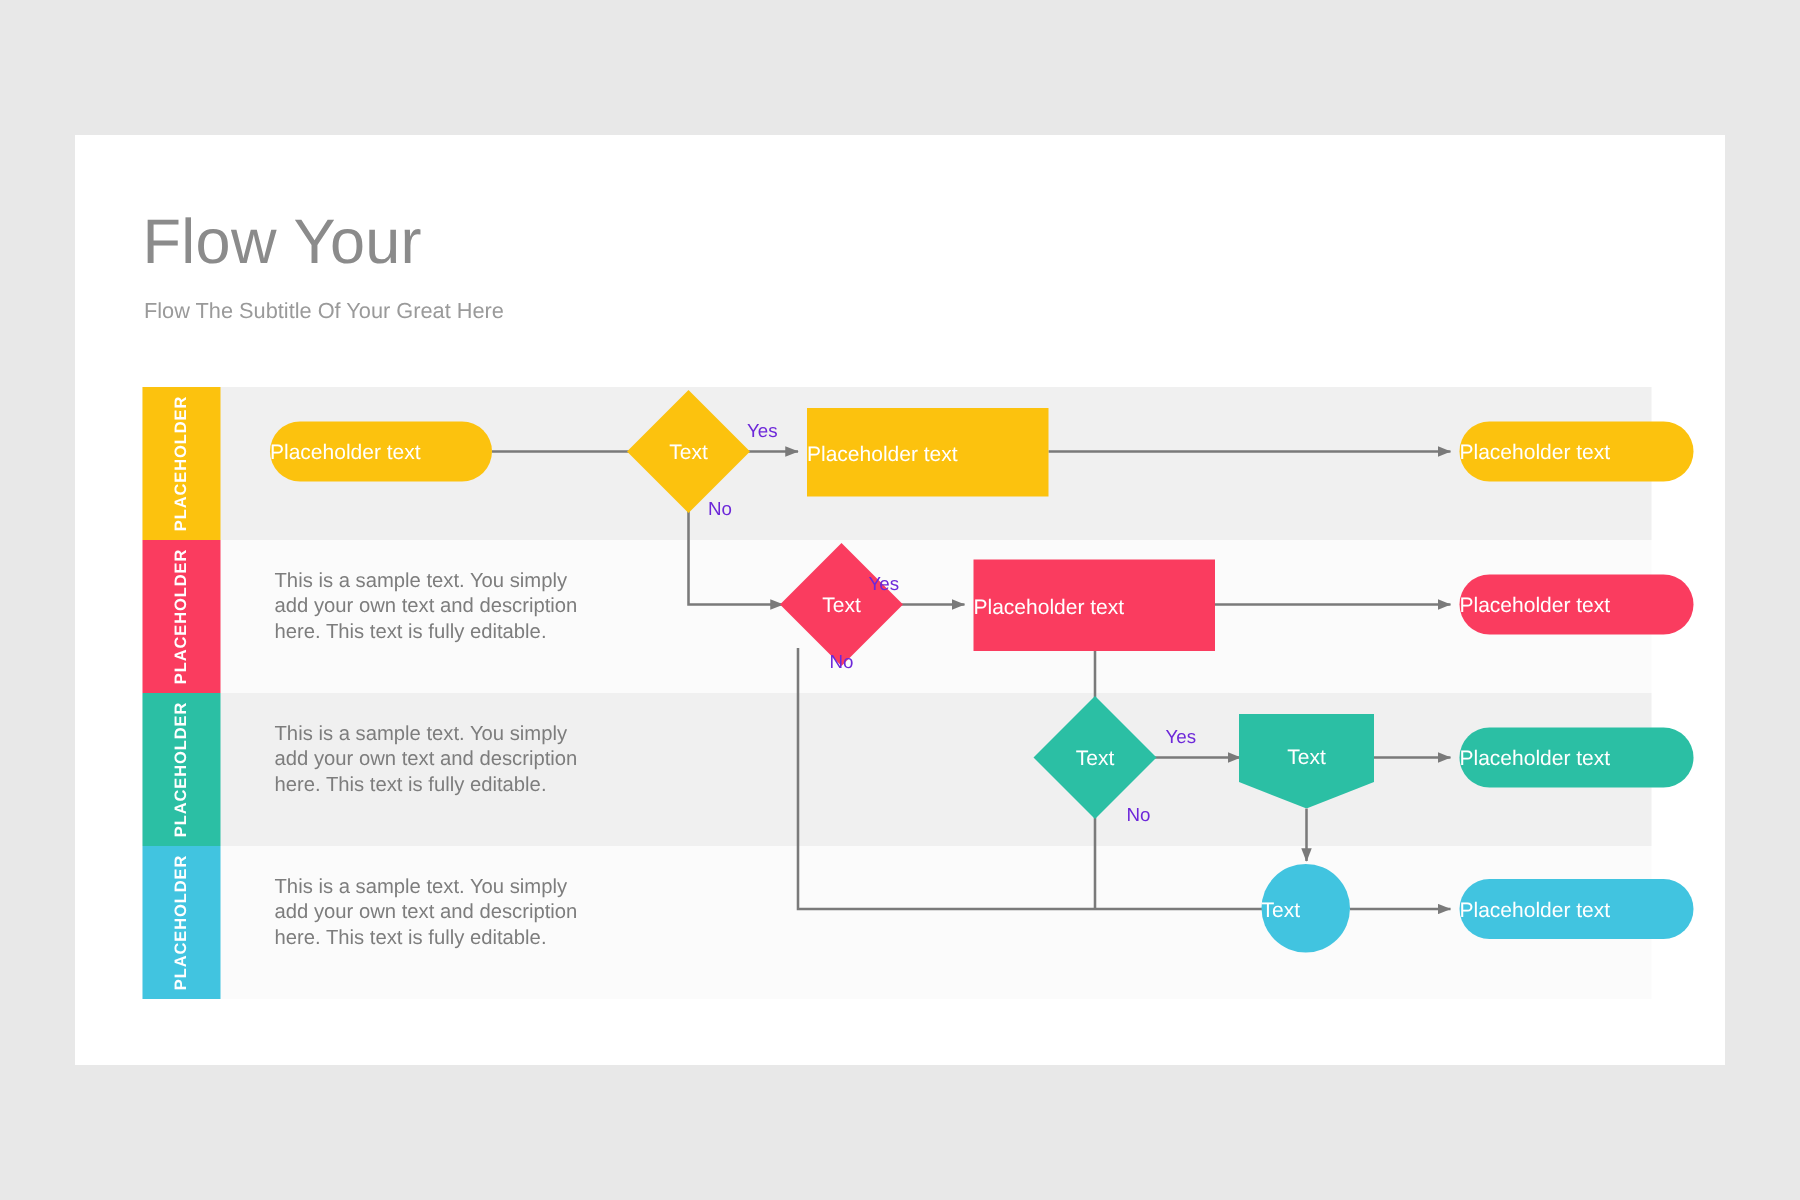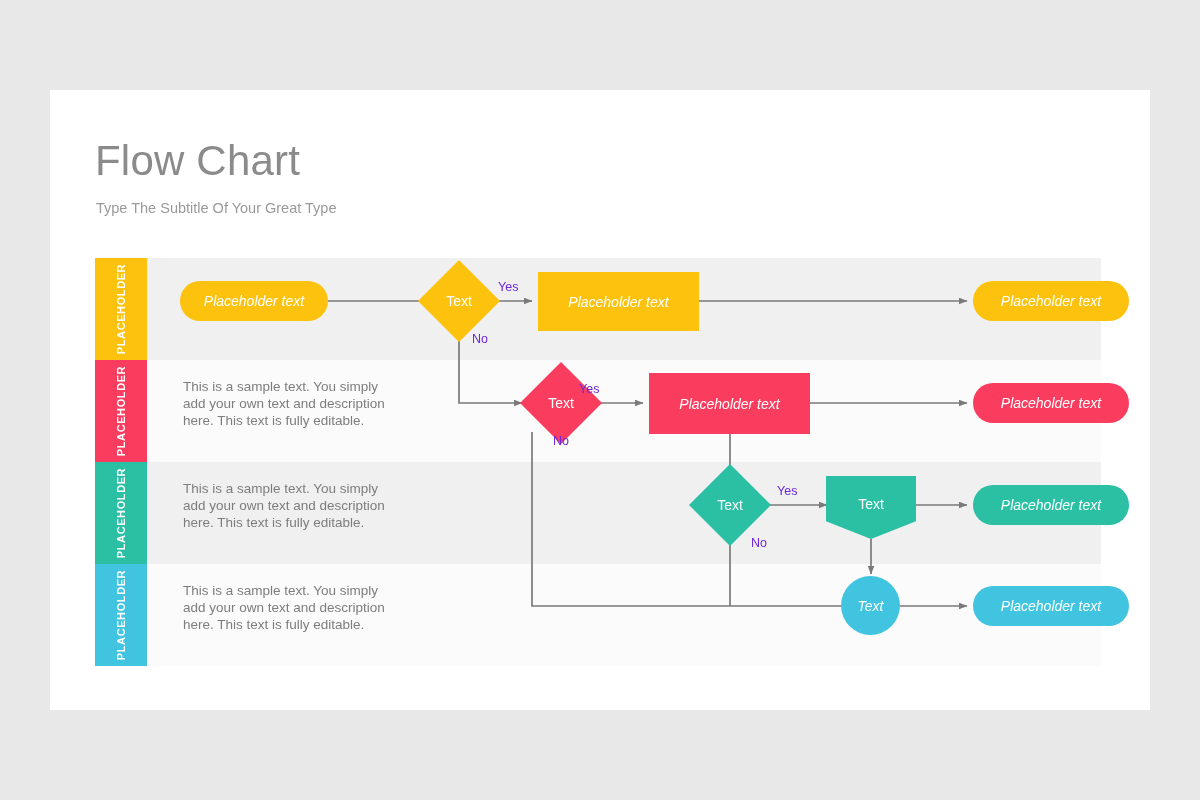--- a/index.html
+++ b/index.html
@@ -87,26 +87,25 @@
     font-size: 13.5px;
     line-height: 16.8px;
     color: #7d7d7d;
   }
 
   
   .shape {
     position: absolute;
     display: flex;
     align-items: center;
-    justify-content: center;
+    justify-content: flex-start;
     color: #ffffff;
     font-size: 14px;
     box-sizing: border-box;
     text-align: center;
-    font-style: italic;
   }
   .pill { border-radius: 999px; }
   .rect { border-radius: 0; }
   .circle { border-radius: 50%; }
   .diamond-wrap {
     position: absolute;
     display: flex;
     align-items: center;
     justify-content: center;
   }
@@ -146,22 +145,22 @@
     width: 1006px;
     height: 408px;
     overflow: visible;
   }
 </style>
 </head>
 <body>
 
 <div id="slide">
 
-  <div id="page-title">Flow Chart</div>
-  <div id="page-subtitle">Type The Subtitle Of Your Great Type</div>
+  <div id="page-title">Flow Your</div>
+  <div id="page-subtitle">Flow The Subtitle Of Your Great Here</div>
 
   <div id="chart">
 
     <div class="row r0">
       <div class="band" style="background:#FCC20E">
         <span>PLACEHOLDER</span>
       </div>
     </div>
 
     <div class="row r1">

